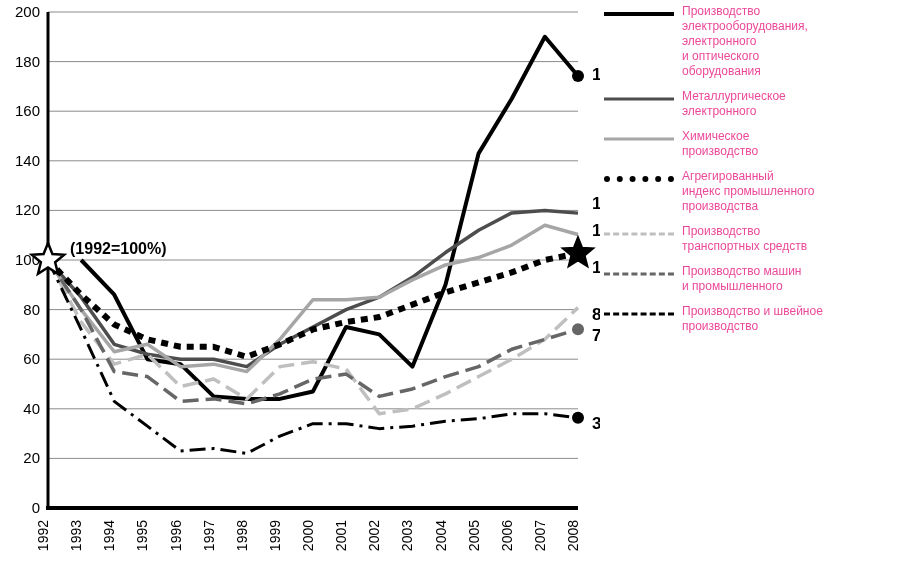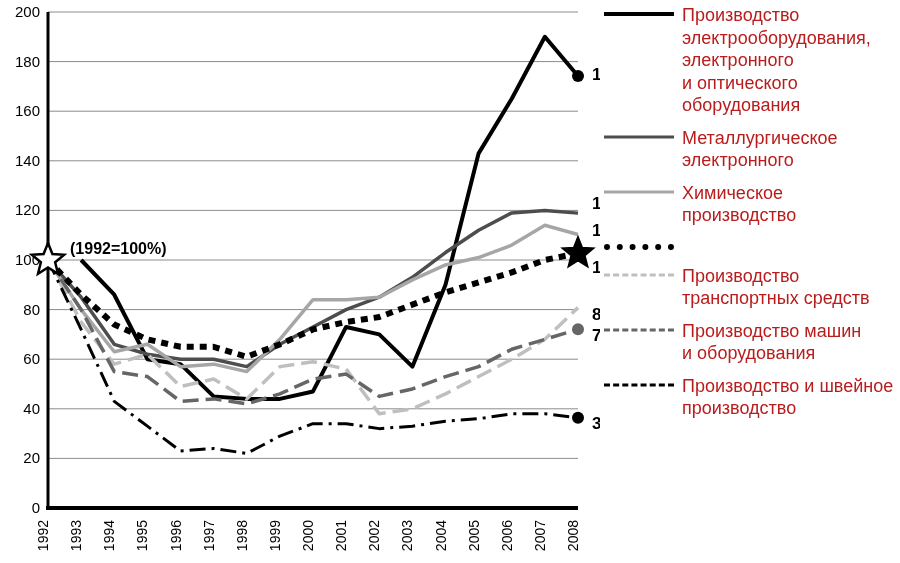--- a/index.html
+++ b/index.html
@@ -62,23 +62,23 @@
     margin-right: 8px;
     margin-top: 2px;
   }
   .legend-swatch .line {
     position: absolute;
     left: 0; right: 0;
     top: 50%;
     transform: translateY(-50%);
   }
   .legend-text {
-    font-size: 18px;
+    font-size: 12px;
     line-height: 1.25;
-    color: #b91c1c;
+    color: #ec4899;
     font-family: "Liberation Sans", sans-serif;
     white-space: pre-line;
   }
 </style>
 </head>
 <body>
 
 <div id="root">
   <div id="plot-area">
     <svg id="chart-svg" width="600" height="563" viewBox="0 0 600 563">
@@ -166,34 +166,37 @@
         <span class="legend-swatch">
           <span class="line" style="border-top: 3.5px solid rgb(166, 166, 166);"></span>
         </span>
         <span class="legend-text">Химическое
 производство</span>
       </div>
       <div class="legend-item">
         <span class="legend-swatch">
           <span class="line" style="border-top: 6px dotted rgb(0, 0, 0);"></span>
         </span>
+        <span class="legend-text">Агрегированный
+индекс промышленного
+производства</span>
       </div>
       <div class="legend-item">
         <span class="legend-swatch">
           <span class="line" style="border-top: 3.5px dashed rgb(191, 191, 191);"></span>
         </span>
         <span class="legend-text">Производство
 транспортных средств</span>
       </div>
       <div class="legend-item">
         <span class="legend-swatch">
           <span class="line" style="border-top: 3.5px dashed rgb(102, 102, 102);"></span>
         </span>
         <span class="legend-text">Производство машин
-и оборудования</span>
+и промышленного</span>
       </div>
       <div class="legend-item">
         <span class="legend-swatch">
           <span class="line" style="border-top: 3px dashed rgb(0, 0, 0);"></span>
         </span>
         <span class="legend-text">Производство и швейное
 производство</span>
       </div>
     </div>
 </div>

